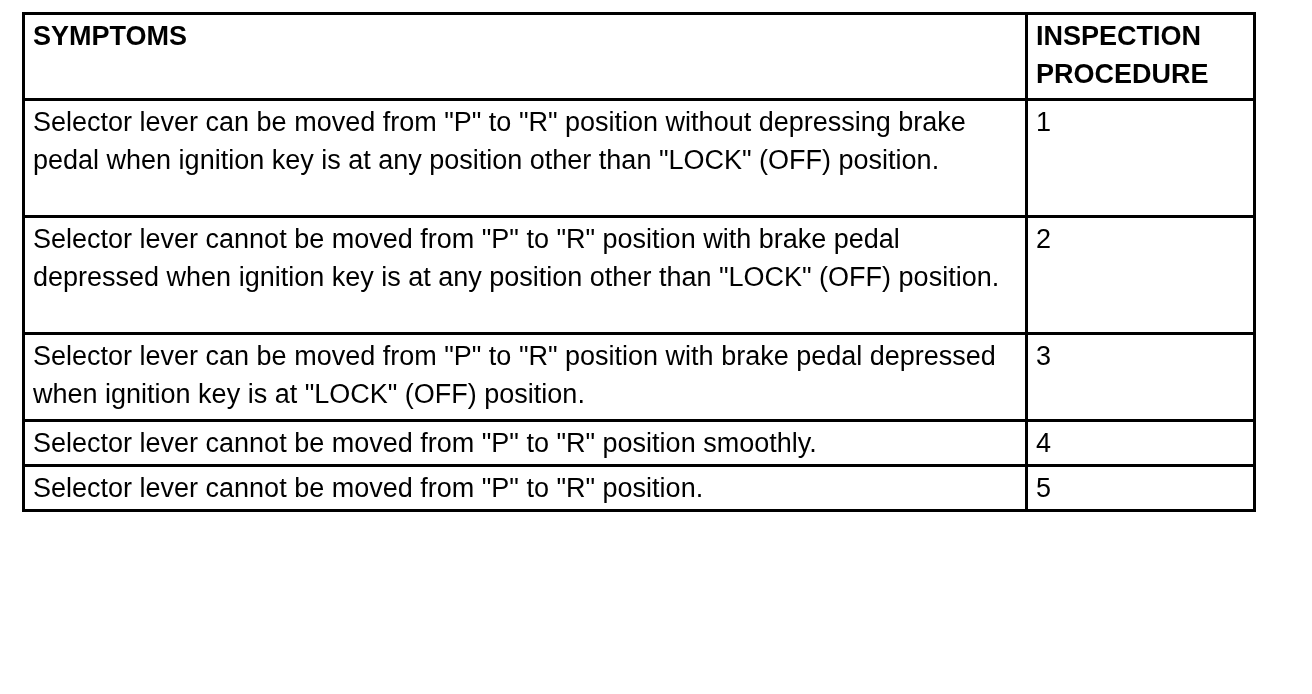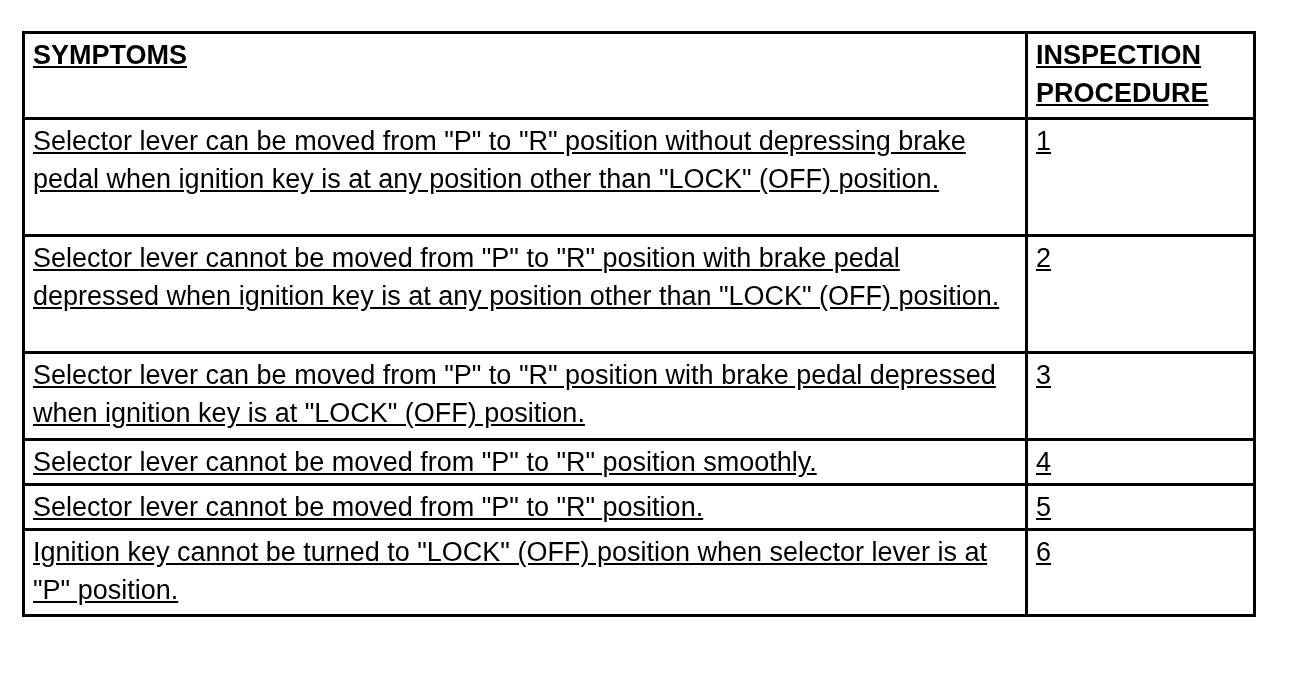--- a/index.html
+++ b/index.html
@@ -14,26 +14,25 @@
   .page {
     position: relative;
     width: 1312px;
     height: 694px;
     background: #ffffff;
     overflow: hidden;
   }
   table.symptom-table {
     position: absolute;
     left: 22px;
-    top: 31px;
+    top: 12px;
     width: 1231px;
     border-collapse: collapse;
     table-layout: fixed;
     background: #ffffff;
-    text-decoration: underline;
   }
   table.symptom-table th,
   table.symptom-table td {
     border: 3px solid #000000;
     vertical-align: top;
     padding: 2px 8px 2px 8px;
     font-size: 27px;
     line-height: 38px;
     text-align: left;
     font-weight: normal;
@@ -77,19 +76,15 @@
       <td>3</td>
     </tr>
     <tr class="h-43">
       <td>Selector lever cannot be moved from "P" to "R" position smoothly.</td>
       <td>4</td>
     </tr>
     <tr class="h-43">
       <td>Selector lever cannot be moved from "P" to "R" position.</td>
       <td>5</td>
     </tr>
-    <tr class="h-86">
-      <td>Ignition key cannot be turned to "LOCK" (OFF) position when selector lever is at "P" position.</td>
-      <td>6</td>
-    </tr>
   </tbody>
     </table>
 </div>
 
 </body></html>

